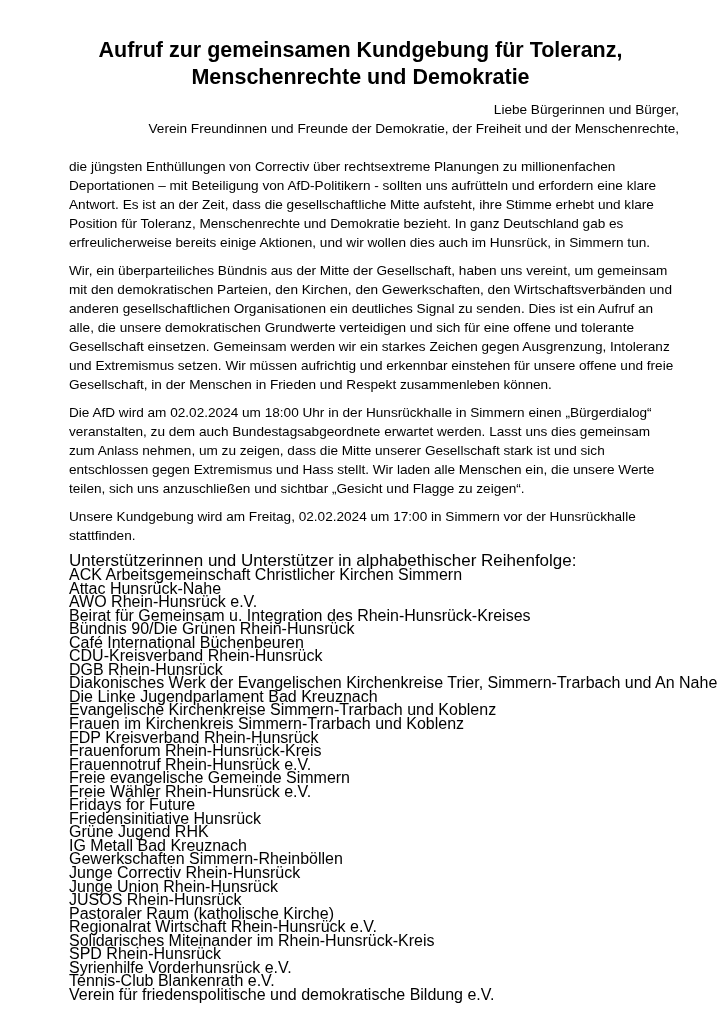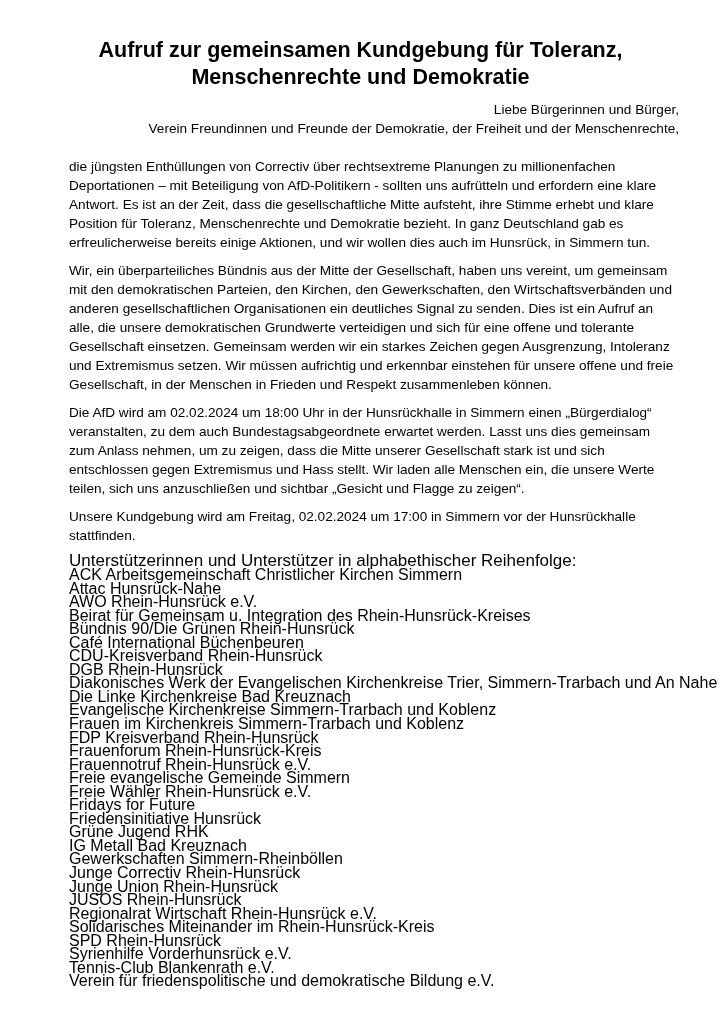--- a/index.html
+++ b/index.html
@@ -37,36 +37,37 @@
     <ul class="supporters">
       <li>ACK Arbeitsgemeinschaft Christlicher Kirchen Simmern</li>
       <li>Attac Hunsrück-Nahe</li>
       <li>AWO Rhein-Hunsrück e.V.</li>
       <li>Beirat für Gemeinsam u. Integration des Rhein-Hunsrück-Kreises</li>
       <li>Bündnis 90/Die Grünen Rhein-Hunsrück</li>
       <li>Café International Büchenbeuren</li>
       <li>CDU-Kreisverband Rhein-Hunsrück</li>
       <li>DGB Rhein-Hunsrück</li>
       <li>Diakonisches Werk der Evangelischen Kirchenkreise Trier, Simmern-Trarbach und An Nahe und Glan gGmbH</li>
-      <li>Die Linke Kirchenkreise Bad Kreuznach</li>
+      <li>Die Linke Jugendparlament Bad Kreuznach</li>
       <li>Evangelische Kirchenkreise Simmern-Trarbach und Koblenz</li>
       <li>Frauen im Kirchenkreis Simmern-Trarbach und Koblenz</li>
       <li>FDP Kreisverband Rhein-Hunsrück</li>
       <li>Frauenforum Rhein-Hunsrück-Kreis</li>
       <li>Frauennotruf Rhein-Hunsrück e.V.</li>
       <li>Freie evangelische Gemeinde Simmern</li>
       <li>Freie Wähler Rhein-Hunsrück e.V.</li>
       <li>Fridays for Future</li>
       <li>Friedensinitiative Hunsrück</li>
       <li>Grüne Jugend RHK</li>
       <li>IG Metall Bad Kreuznach</li>
       <li>Gewerkschaften Simmern-Rheinböllen</li>
       <li>Junge Correctiv Rhein-Hunsrück</li>
       <li>Junge Union Rhein-Hunsrück</li>
       <li>JUSOS Rhein-Hunsrück</li>
+      <li>Pastoraler Raum (katholische Kirche)</li>
       <li>Regionalrat Wirtschaft Rhein-Hunsrück e.V.</li>
       <li>Solidarisches Miteinander im Rhein-Hunsrück-Kreis</li>
       <li>SPD Rhein-Hunsrück</li>
       <li>Syrienhilfe Vorderhunsrück e.V.</li>
       <li>Tennis-Club Blankenrath e.V.</li>
       <li>Verein für friedenspolitische und demokratische Bildung e.V.</li>
     </ul>
   </div>
 </div>
 

